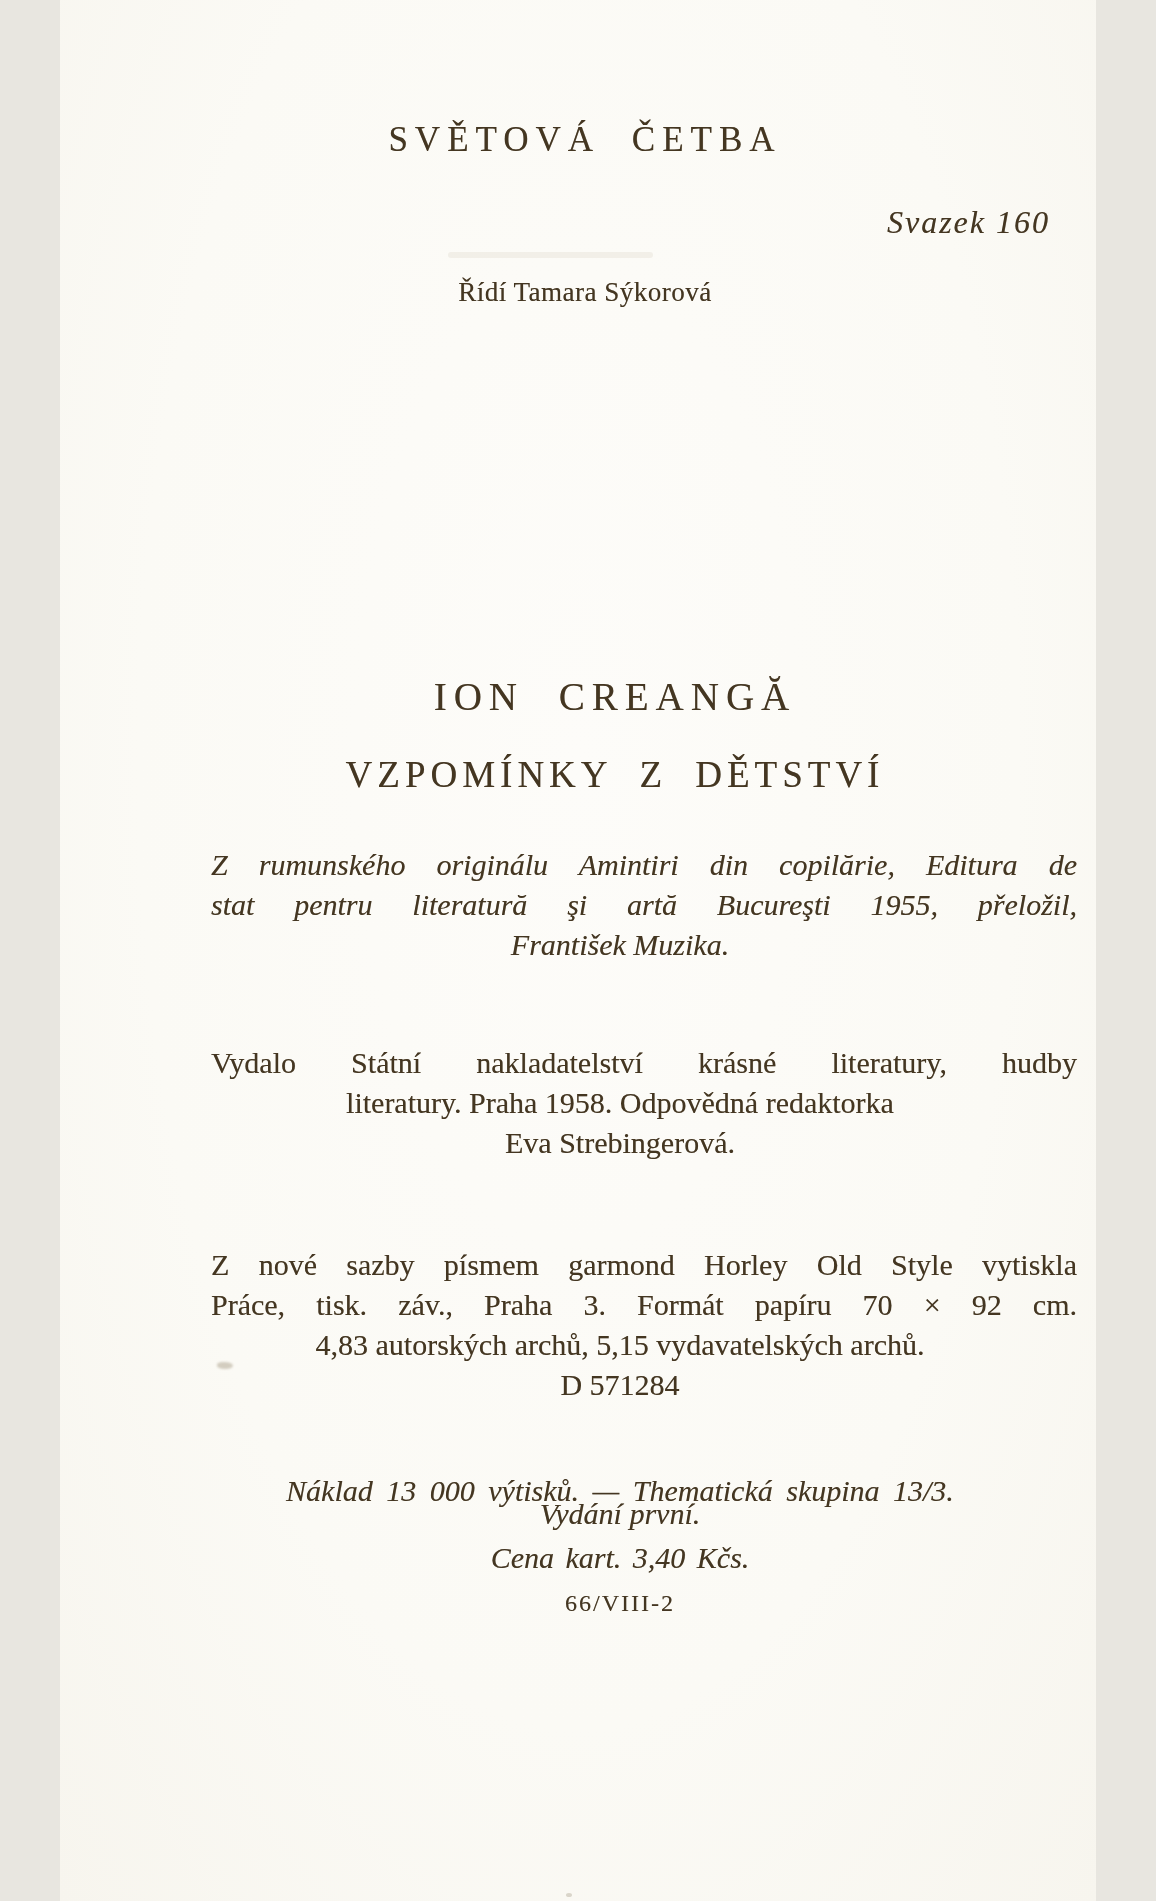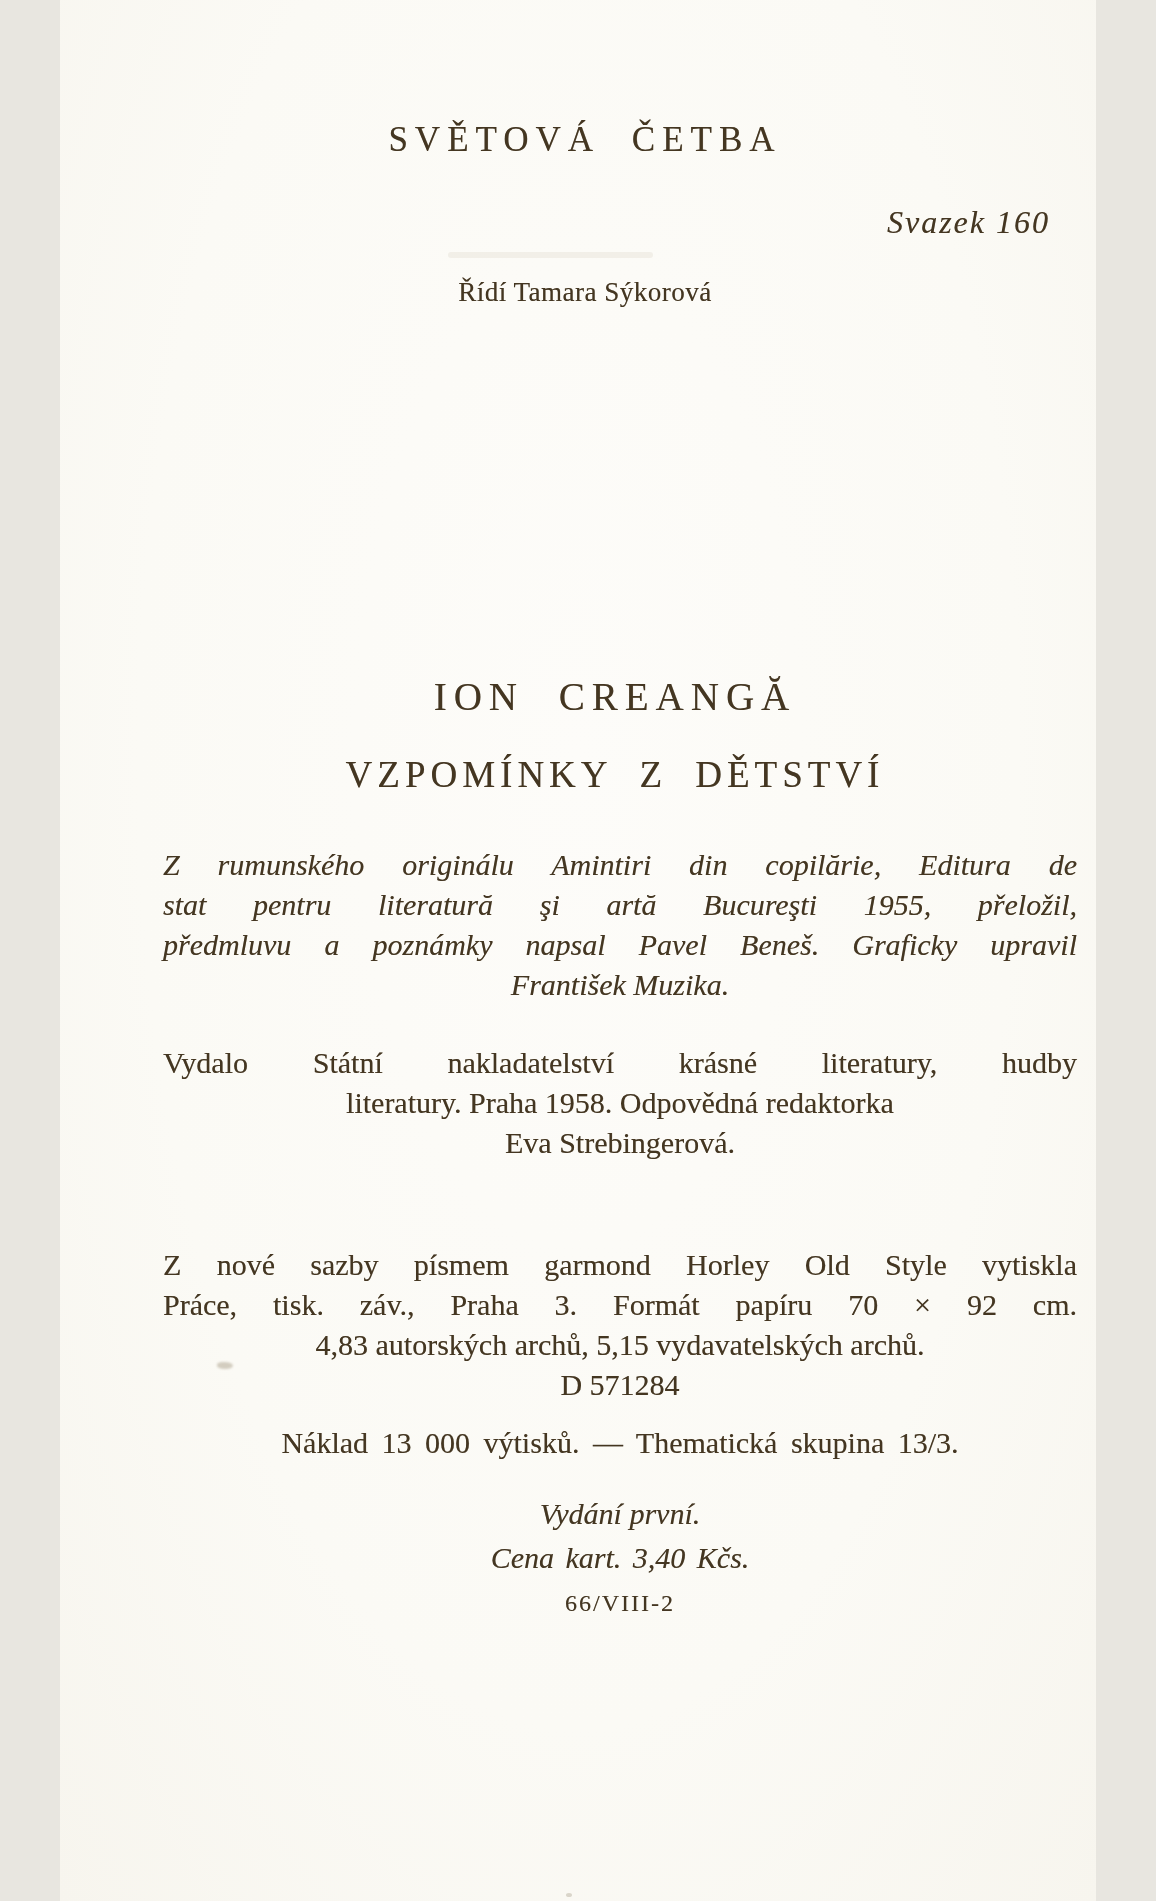--- a/index.html
+++ b/index.html
@@ -67,27 +67,28 @@
     letter-spacing: 5px;
     word-spacing: 14px;
   }
   .para { font-size: 30px; }
   .para .ln { line-height: 40px; height: 40px; white-space: nowrap; }
   .para .ln.just {
     text-align: justify;
     text-align-last: justify;
     white-space: normal;
     word-spacing: 4px;
+    margin-left: 48px;
   }
   .para .ln.ctr { text-align: center; white-space: normal; }
   .source    { top: 845px;  font-style: italic; }
   .publisher { top: 1043px; }
   .printing  { top: 1245px; }
   .ed-line { left: 103px; width: 914px; text-align: center; font-size: 30px; }
-  .ed1 { top: 1426px; word-spacing: 6px; }
+  .ed1 { top: 1474px; font-style: italic; word-spacing: 6px; }
   .ed2 { top: 1497px; font-style: italic; }
   .ed3 { top: 1541px; font-style: italic; word-spacing: 4px; }
   .ed4 { top: 1590px; font-size: 24px; letter-spacing: 2px; font-style: normal; }
   .smudge {
     top: 1362px;
     left: 157px;
     width: 16px;
     height: 7px;
     background: #8a7a5e;
     opacity: 0.35;
@@ -117,21 +118,20 @@
 
   <div class="abs ctrcol editor">Řídí Tamara Sýkorová</div>
 
   <div class="abs book-title">VZPOMÍNKY Z DĚTSTVÍ</div>
 
   <div class="abs author">ION CREANGĂ</div>
 
   <div class="abs maincol para source">
     <div class="ln just">Z rumunského originálu Amintiri din copilărie, Editura de</div>
     <div class="ln just">stat pentru literatură şi artă Bucureşti 1955, přeložil,</div>
-    <div class="ln just">předmluvu a poznámky napsal Pavel Beneš. Graficky upravil</div>
     <div class="ln ctr">František Muzika.</div>
   </div>
 
   <div class="abs maincol para publisher">
     <div class="ln just">Vydalo Státní nakladatelství krásné literatury, hudby</div>
     <div class="ln ctr">literatury. Praha 1958. Odpovědná redaktorka</div>
     <div class="ln ctr">Eva Strebingerová.</div>
   </div>
 
   <div class="abs maincol para printing">

